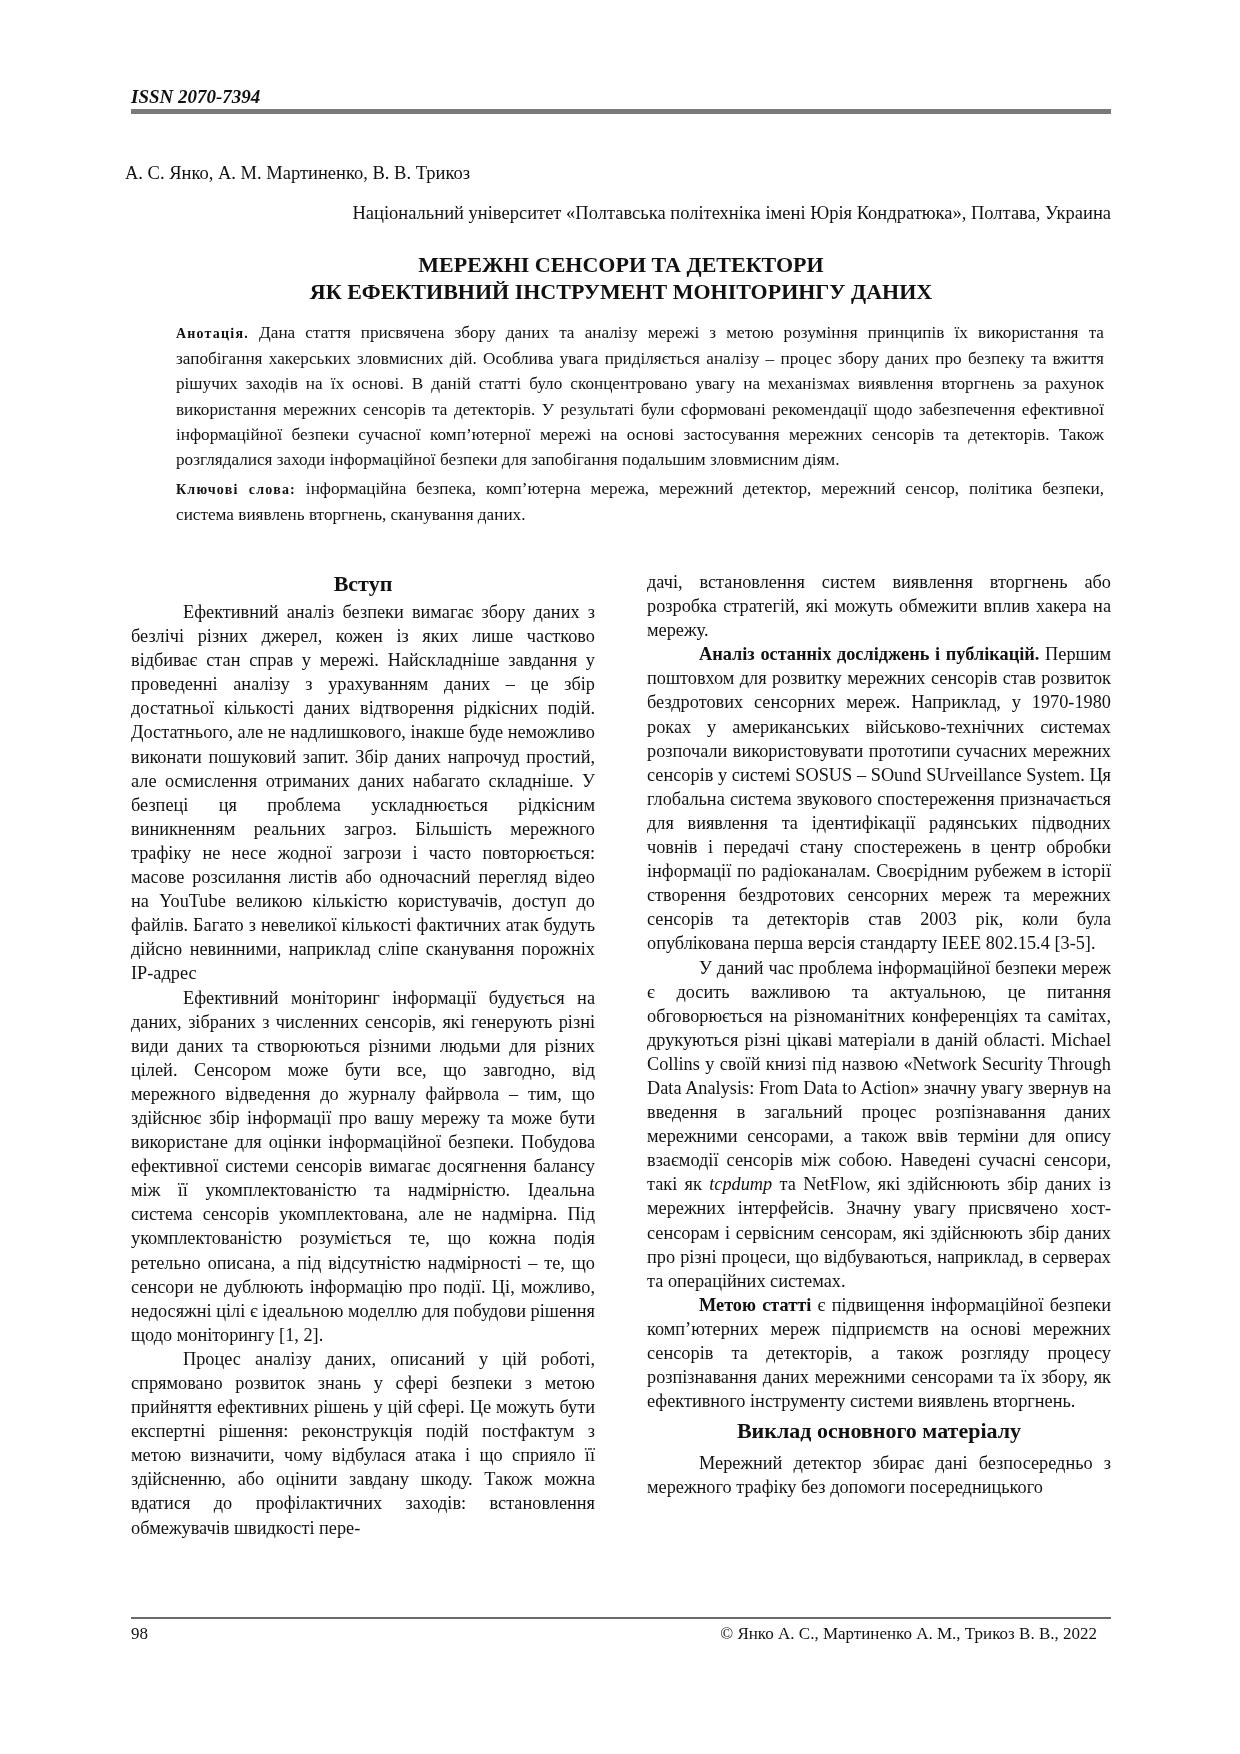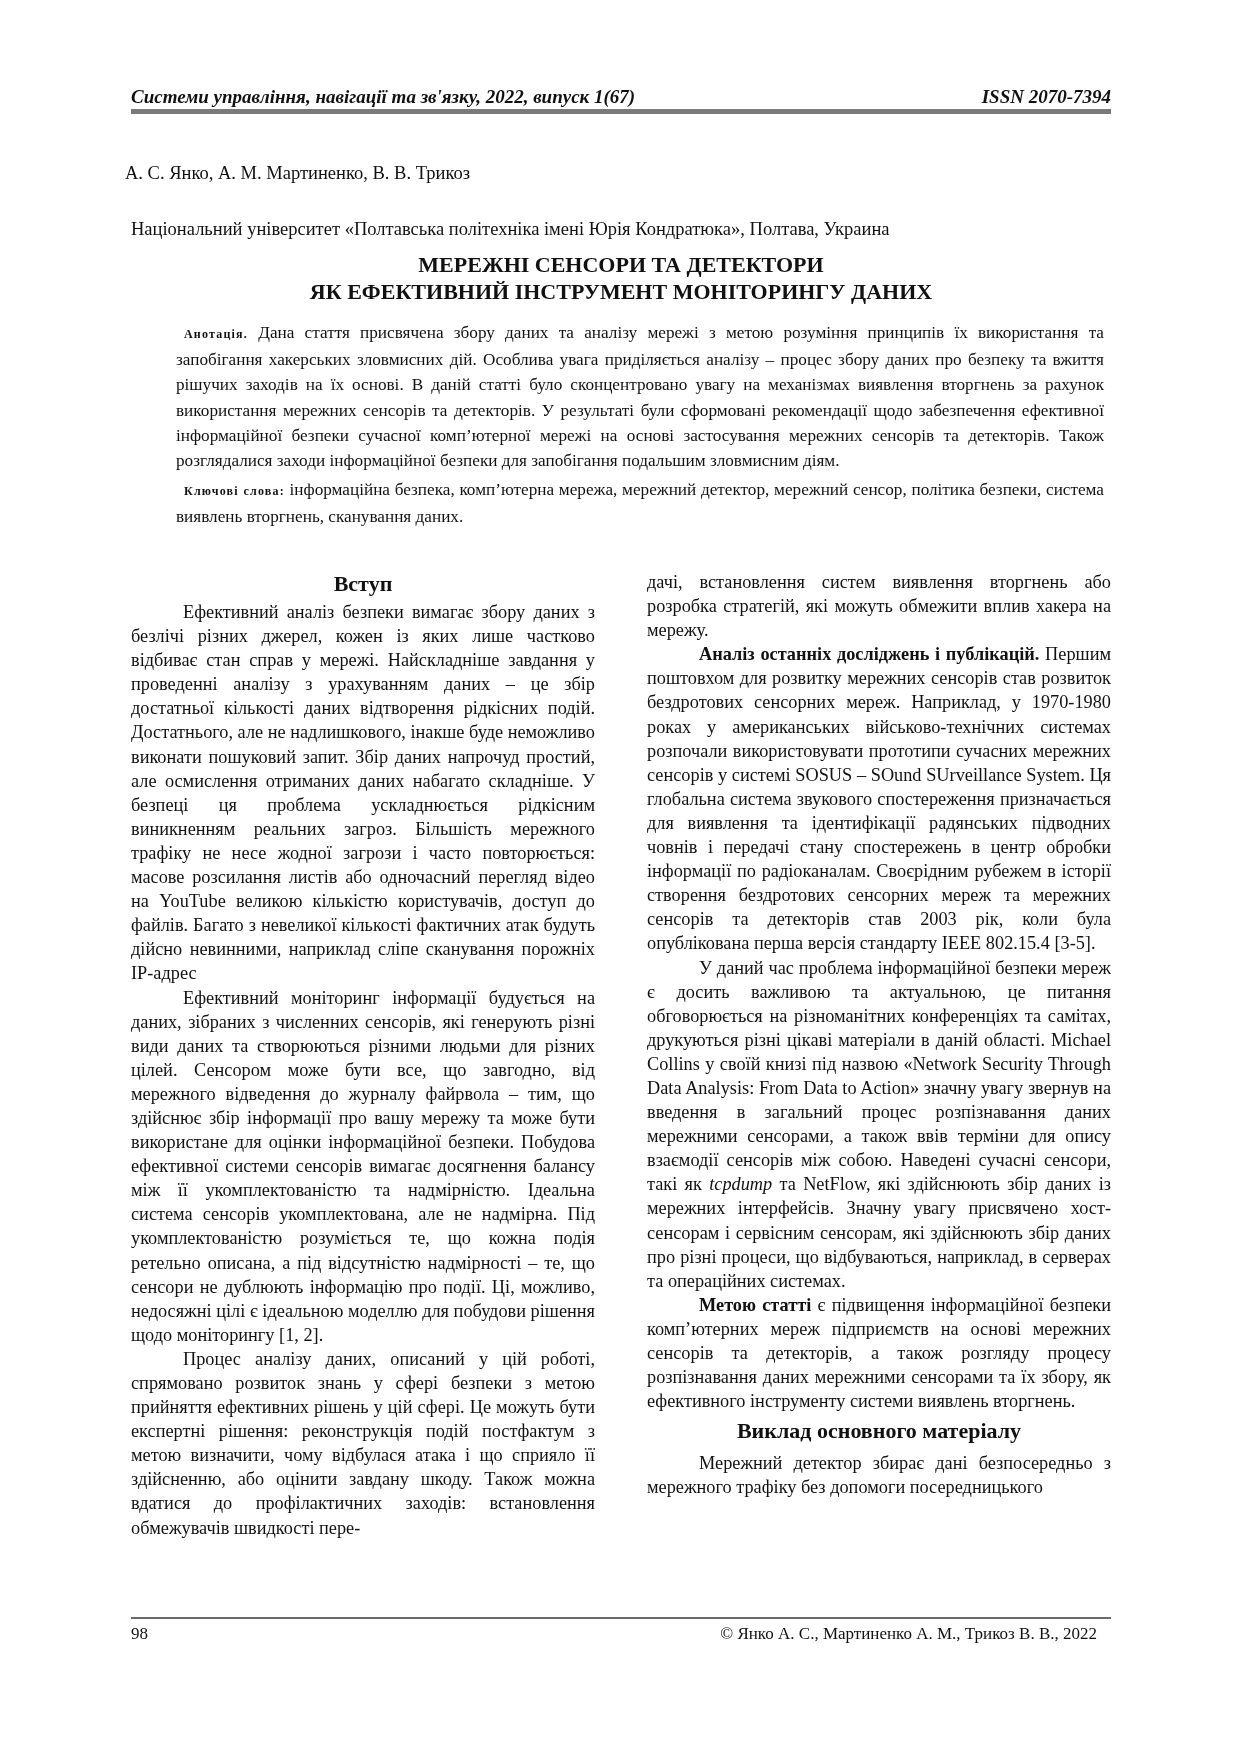--- a/index.html
+++ b/index.html
@@ -19,34 +19,34 @@
     position: absolute; left: 131px; top: 109px; width: 980px; height: 5px; background: #7a7a7a;
   }
 
   .meta-row {
     position: absolute; left: 131px; top: 119px; width: 980px;
     display: flex; justify-content: space-between; font-size: 17px; line-height: 26px;
   }
   .meta-row .doi { font-weight: bold; }
 
   .authors { position: absolute; left: 125px; top: 163px; font-size: 18.5px; }
-  .affiliation { position: absolute; left: 131px; top: 203px; width: 980px; text-align: left; font-size: 18.5px; margin-top: 16px; }
+  .affiliation { position: absolute; left: 131px; top: 203px; width: 980px; text-align: right; font-size: 18.5px; }
 
   .title {
     position: absolute; left: 131px; top: 251px; width: 980px; text-align: center;
     font-weight: bold; font-size: 22px; line-height: 27px; text-transform: uppercase;
   }
 
   .abstract {
     position: absolute; left: 176px; top: 320px; width: 928px;
     font-size: 17.2px; line-height: 25.2px; text-align: justify;
   }
   .abstract p { margin: 0; }
   .abstract .keywords { margin-top: 4px; }
-  .lead-label { font-weight: bold; letter-spacing: 1.2px; font-size: 12px; margin-left: 8px; }
+  .lead-label { font-weight: bold; letter-spacing: 1.2px; font-size: 14px; }
 
   .columns {
     position: absolute; top: 570px; left: 131px; width: 980px; height: 1035px;
     display: flex; justify-content: space-between;
   }
   .col { width: 464px; font-size: 18.3px; line-height: 24.1px; text-align: justify; hyphens: auto; }
   .col p { margin: 0; text-indent: 52px; }
   .col p.noindent { text-indent: 0; }
   .col h2 {
     margin: 0; text-align: center; font-size: 22px; font-weight: bold; line-height: 24px;
@@ -61,21 +61,20 @@
     position: absolute; left: 131px; top: 1624px; width: 966px;
     display: flex; justify-content: space-between; font-size: 17px;
   }
 </style>
 </head>
 <body>
 
 <div class="page">
 
   <div class="running-header">
-    <span class="journal">Системи управління, навігації та зв'язку, 2022, випуск 1(67)</span>
     <span>ISSN 2070-7394</span>
   </div>
   <div class="header-rule"></div>
 
 
   <div class="authors">А. С. Янко, А. М. Мартиненко, В. В. Трикоз</div>
   <div class="affiliation">Національний університет «Полтавська політехніка імені Юрія Кондратюка», Полтава, Украина</div>
 
   <div class="title">
     <div>МЕРЕЖНІ СЕНСОРИ ТА ДЕТЕКТОРИ</div>

